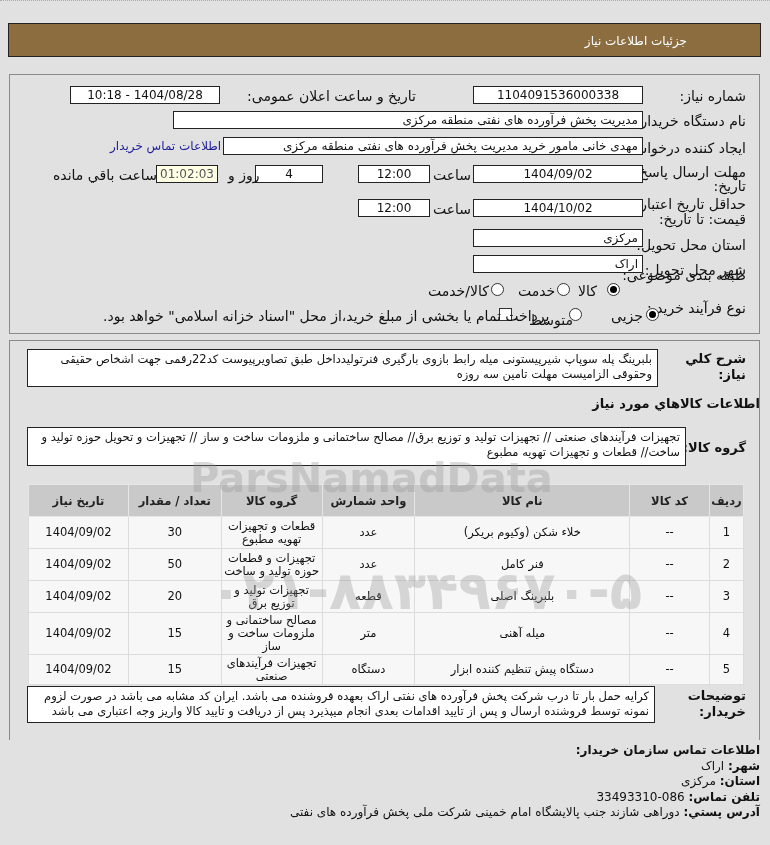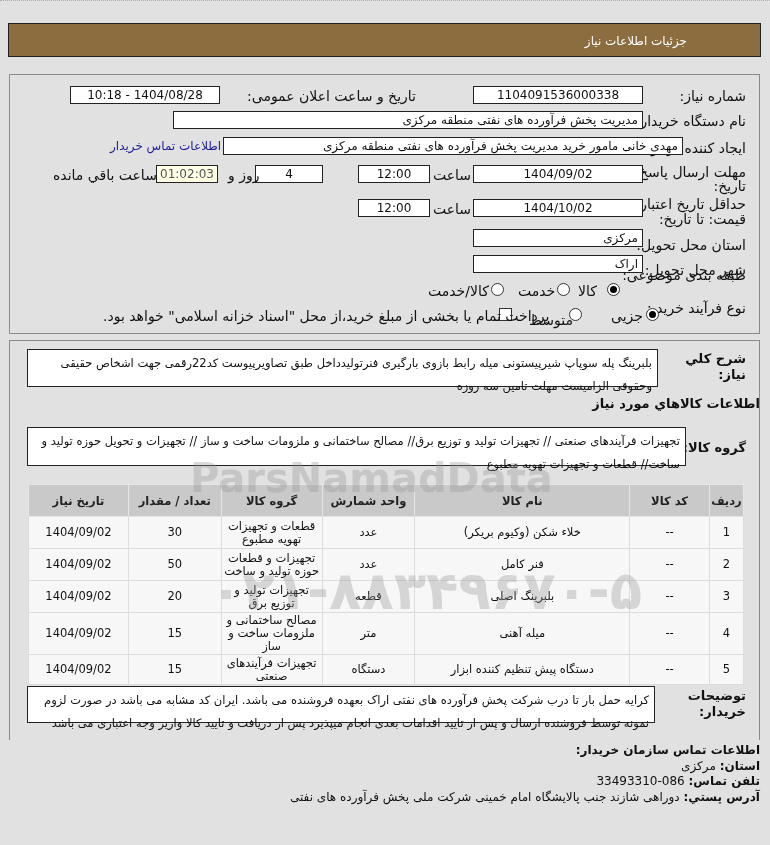--- a/index.html
+++ b/index.html
@@ -39,21 +39,21 @@
   }
   .radio.on::after {
     content:""; position:absolute; left:2px; top:2px; width:7px; height:7px; border-radius:50%; background:#000;
   }
   .check {
     position:absolute; width:13px; height:13px; border:1px solid #333; background:#fff; box-sizing:border-box;
   }
   .bold { font-weight:bold; }
   .textbox {
     position:absolute; background:#fff; border:1px solid #222; box-sizing:border-box;
-    font-size:11.5px; line-height:23px; padding:2px 5px; text-align:right;
+    font-size:11.5px; line-height:15px; padding:2px 5px; text-align:right;
   }
   table.items {
     position:absolute; left:28px; top:484px; width:716px; border-collapse:collapse;
     font-size:11.5px; background:#fff;
   }
   table.items th {
     background:#c9c9c9; color:#222; font-weight:bold; height:29px; border:1px solid #e6e6e6; font-size:11.5px;
   }
   table.items td {
     background:#f7f7f7; border:1px solid #dcdcdc; text-align:center; line-height:13px; padding:1px 2px;
@@ -75,21 +75,21 @@
 
 <div class="lbl" style="right:24px;top:88px;">شماره نیاز:</div>
 <div class="box" style="left:473px;top:86px;width:170px;height:18px;">1104091536000338</div>
 <div class="lbl" style="left:247px;top:88px;direction:rtl;">تاریخ و ساعت اعلان عمومی:</div>
 <div class="box" style="left:70px;top:86px;width:150px;height:18px;">1404/08/28 - 10:18</div>
 
 <div class="lbl" style="right:24px;top:113px;">نام دستگاه خریدار:</div>
 <div class="box right" style="left:173px;top:111px;width:470px;height:18px;">مدیریت پخش فرآورده های نفتی منطقه مرکزی</div>
 
 <div class="lbl" style="right:24px;top:140px;">ایجاد کننده درخواست:</div>
-<div class="box right" style="left:223px;top:137px;width:460px;height:18px;">مهدی خانی مامور خرید مدیریت پخش فرآورده های نفتی منطقه مرکزی</div>
+<div class="box right" style="left:223px;top:137px;width:420px;height:18px;">مهدی خانی مامور خرید مدیریت پخش فرآورده های نفتی منطقه مرکزی</div>
 <div class="link" style="left:110px;top:139px;">اطلاعات تماس خریدار</div>
 
 <div class="lbl" style="right:24px;top:164px;">مهلت ارسال پاسخ: تا</div>
 <div class="lbl" style="right:24px;top:178px;">تاریخ:</div>
 <div class="box" style="left:473px;top:165px;width:170px;height:18px;">1404/09/02</div>
 <div class="lbl" style="left:433px;top:167px;">ساعت</div>
 <div class="box" style="left:358px;top:165px;width:72px;height:18px;">12:00</div>
 <div class="box" style="left:255px;top:165px;width:68px;height:18px;">4</div>
 <div class="lbl" style="left:228px;top:167px;">روز و</div>
 <div class="box yellow" style="left:156px;top:165px;width:62px;height:18px;">01:02:03</div>
@@ -194,20 +194,21 @@
     </tr>
   </tbody>
 </table>
 
 <div class="lbl bold" style="right:24px;top:688px;font-size:13px;">توضیحات</div>
 <div class="lbl bold" style="right:24px;top:704px;font-size:13px;">خریدار:</div>
 <div class="textbox" style="left:27px;top:686px;width:628px;height:37px;">کرایه حمل بار تا درب شرکت پخش فرآورده های نفتی اراک بعهده فروشنده می باشد. ایران کد مشابه می باشد در صورت لزوم نمونه توسط فروشنده ارسال و پس از تایید اقدامات بعدی انجام میپذیرد پس از دریافت و تایید کالا واریز وجه اعتباری می باشد</div>
 
 <div class="contact">
   <div><b>اطلاعات تماس سازمان خریدار:</b></div>
+  <div><b>شهر:</b> <span>اراک</span></div>
   <div><b>استان:</b> <span>مرکزی</span></div>
   <div><b>تلفن تماس:</b> <span>086-33493310</span></div>
   <div><b>آدرس پستي:</b> <span>دوراهی شازند جنب پالایشگاه امام خمینی شرکت ملی پخش فرآورده های نفتی</span></div>
 
 </div>
 
 <div class="watermark" style="left:190px;top:455px;font-size:40px;direction:ltr;">ParsNamadData</div>
 <div class="watermark" style="left:210px;top:560px;font-size:53px;direction:ltr;">۰۲۱-۸۸۳۴۹۶۷۰-۵</div>
 
 </body></html>

